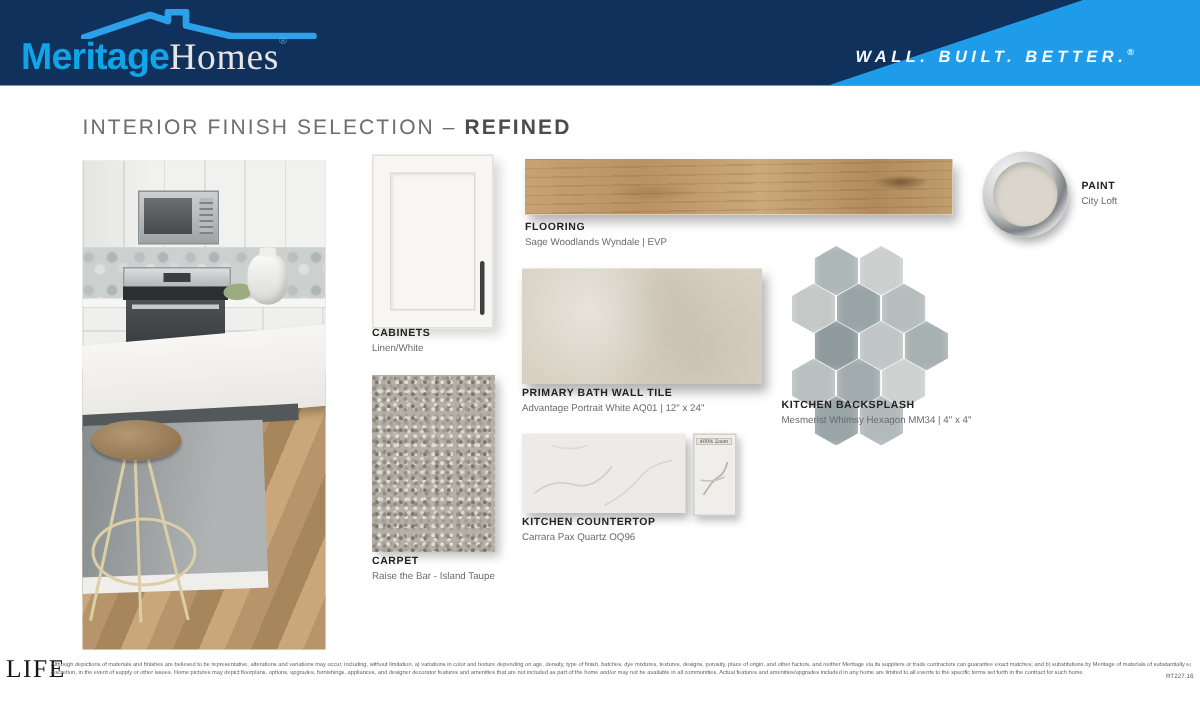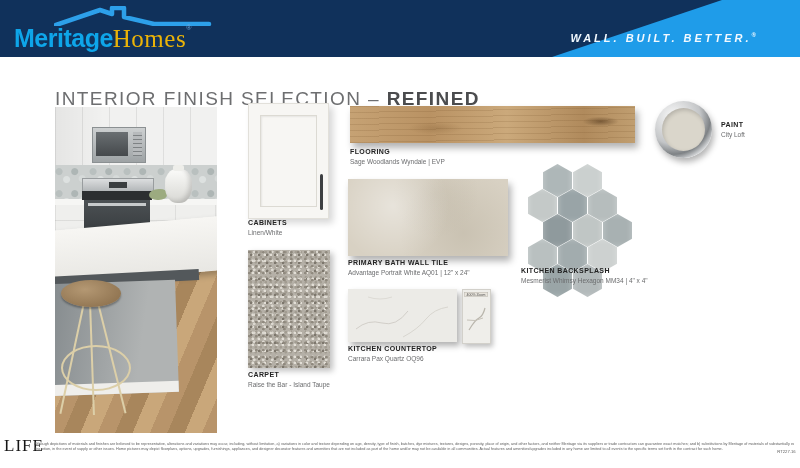--- a/index.html
+++ b/index.html
@@ -7,28 +7,28 @@
         font-family:"Liberation Sans",sans-serif;}
 
   
   .hdr{position:absolute;left:0;top:0;width:800px;height:57px;background:#10315b;}
   .hdr-diag{position:absolute;left:0;top:0;width:800px;height:57px;
             background:#1f9ce9;clip-path:polygon(722px 0,800px 0,800px 57px,552px 57px);}
   .logo{position:absolute;left:14px;top:4px;height:50px;}
   .logo-roof{position:absolute;left:40px;top:2px;}
   .logo-text{position:absolute;left:0;top:20px;white-space:nowrap;}
   .logo-bold{font-weight:bold;color:#0ea5e9;font-size:25px;letter-spacing:-.5px;}
-  .logo-light{font-family:"Liberation Serif",serif;color:#eab308;font-size:25px;letter-spacing:.5px;}
+  .logo-light{font-family:"Liberation Serif",serif;color:#e5e5e5;font-size:25px;letter-spacing:.5px;}
   .logo-reg{color:#6aa5dc;font-size:7px;vertical-align:top;}
   .tagline{position:absolute;right:44px;top:32px;color:#f2f9ff;font-size:11px;
            font-style:italic;letter-spacing:3px;font-weight:bold;white-space:nowrap;}
   .tagline sup{font-size:6px;letter-spacing:0;}
 
   
-  .title{position:absolute;left:55px;top:88px;font-size:19px;letter-spacing:1.4px;
+  .title{position:absolute;left:55px;top:76px;font-size:14px;letter-spacing:1.4px;
          color:#6d6e70;white-space:nowrap;}
   .title .em{font-weight:bold;color:#4b4c4e;}
 
   
   .caption{position:absolute;line-height:1.25;}
   .cap-label{font-weight:bold;color:#232323;font-size:7px;letter-spacing:.4px;}
   .cap-value{color:#6b6c6e;font-size:6.5px;margin-top:1px;}
 
   
   .photo{position:absolute;left:55px;top:107px;width:162px;height:326px;overflow:hidden;

